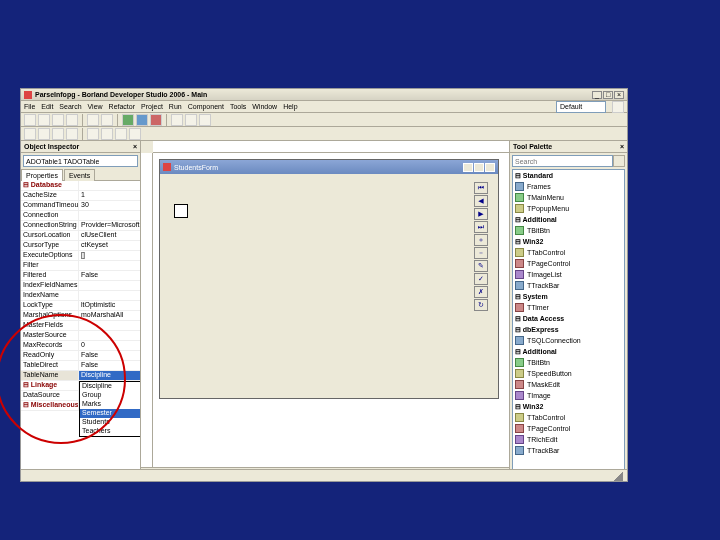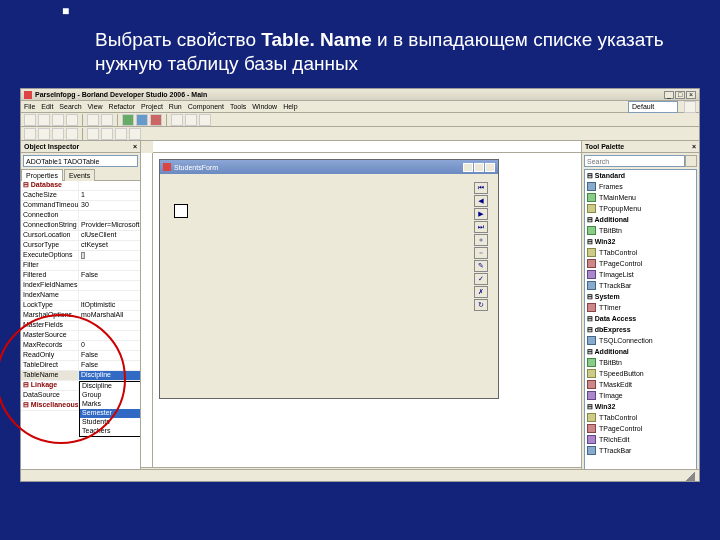--- a/index.html
+++ b/index.html
@@ -4,21 +4,21 @@
 <style>
   * { margin:0; padding:0; box-sizing:border-box; }
   body { width:720px; height:540px; background:#14237a; font-family:Arial,sans-serif; overflow:hidden; position:relative; }
   .slide { width:720px; height:540px; position:relative; }
   .bullet { color:#fff; font-size:19px; line-height:1.25; padding-left:95px; position:relative; }
   .bullet::before { content:"■"; position:absolute; left:62px; top:4px; font-size:12px; color:#fff; }
   .bullet b { font-weight:bold; }
   .top-text { padding-top:28px; padding-right:30px; }
   .bot-text { position:absolute; bottom:12px; left:0; right:30px; }
 
-  .ide { position:absolute; left:20px; top:88px; width:680px; height:394px; background:#ece9d8; border:1px solid #999; font-size:7px; color:#000; font-family:Tahoma,Arial,sans-serif; }
+  .ide { position:absolute; left:20px; top:88px; width:608px; height:394px; background:#ece9d8; border:1px solid #999; font-size:7px; color:#000; font-family:Tahoma,Arial,sans-serif; }
   .titlebar { height:12px; background:linear-gradient(#ece9d8,#d6d3c4); border-bottom:1px solid #aca899; display:flex; align-items:center; padding:0 3px; }
   .titlebar .ico { width:8px; height:8px; background:#d44; margin-right:3px; }
   .titlebar .t { flex:1; font-weight:bold; }
   .titlebar .wbtn { width:10px; height:8px; background:#ece9d8; border:1px solid #888; margin-left:1px; text-align:center; line-height:6px; }
   .menubar { height:12px; background:#ece9d8; border-bottom:1px solid #aca899; display:flex; align-items:center; padding:0 3px; gap:6px; }
   .toolbar1,.toolbar2 { height:14px; background:#ece9d8; border-bottom:1px solid #aca899; display:flex; align-items:center; padding:0 3px; gap:2px; }
   .tbtn { width:12px; height:12px; background:#f4f2e8; border:1px solid #ccc; }
   .tbtn.g { background:#6a6; }
   .tbtn.b { background:#69c; }
   .tbtn.r { background:#c66; }
@@ -76,23 +76,20 @@
   .pitem .pico.p { background:#a8c; border-color:#648; }
 
   .circle { position:absolute; width:130px; height:130px; border:2px solid #c00; border-radius:50%; pointer-events:none; z-index:10; }
   .statusbar { position:absolute; bottom:0; left:0; right:0; height:12px; background:#ece9d8; border-top:1px solid #aca899; display:flex; align-items:center; padding:0 4px; }
   .grip { margin-left:auto; width:10px; height:10px; background:linear-gradient(135deg,transparent 50%,#888 50%); }
 </style>
 </head>
 <body>
 
 <div class="slide">
-  <div class="bullet top-text">
-    <span>Выбрать свойство </span><b>Table. Name</b><span> и в выпадающем списке указать нужную таблицу базы данных</span>
-  </div>
 
   <div class="ide">
     <div class="titlebar">
       <div class="ico"></div>
       <div class="t">ParseInfopg - Borland Developer Studio 2006 - Main</div>
       <div class="wbtn">_</div>
       <div class="wbtn">□</div>
       <div class="wbtn">×</div>
     </div>
     <div class="menubar">

